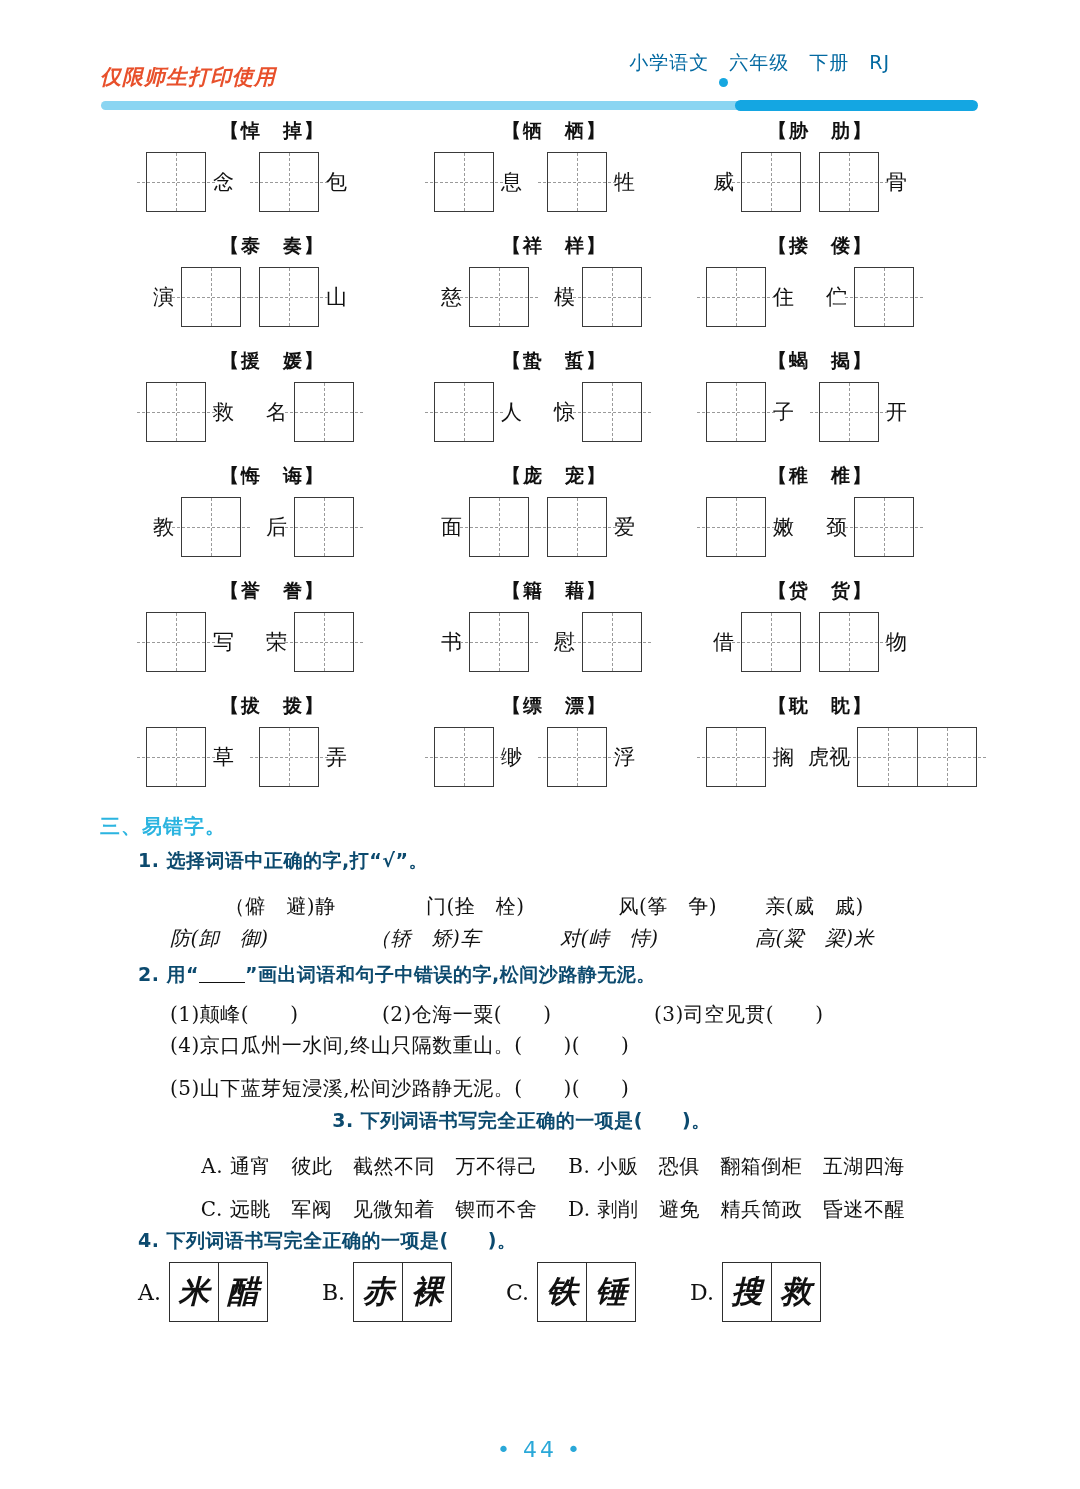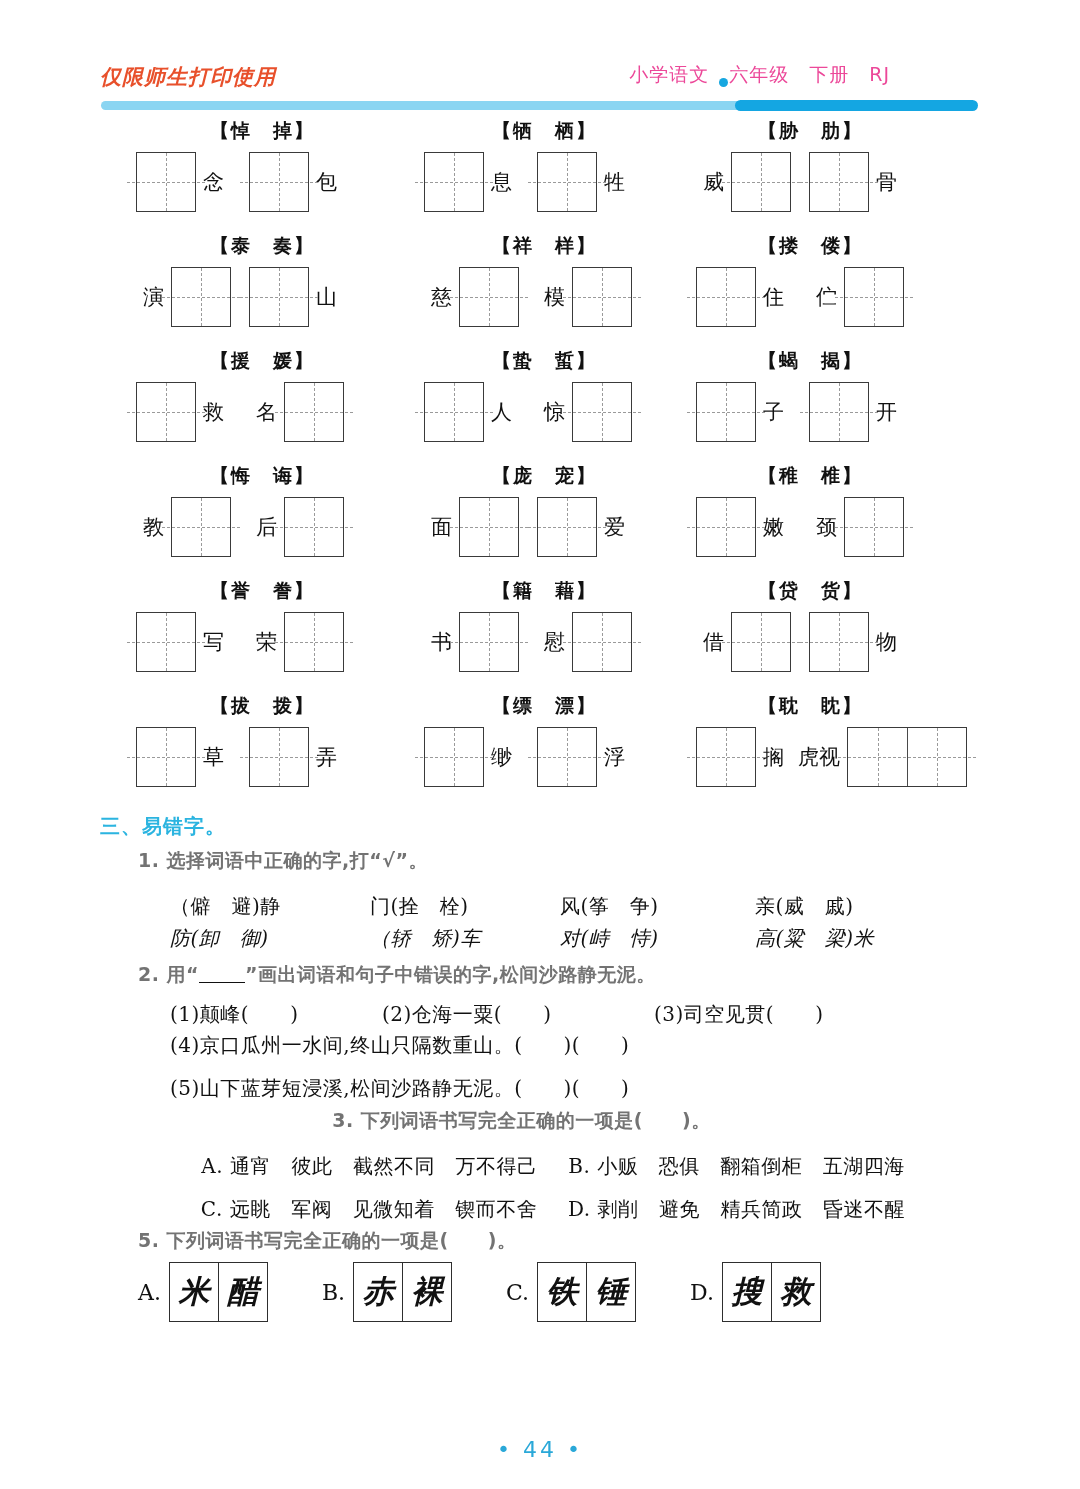--- a/index.html
+++ b/index.html
@@ -12,39 +12,39 @@
 
   
   .header{position:absolute;left:0;top:0;width:996px;height:112px;}
   .hdr-left{
     position:absolute;left:100px;top:63px;
     font-family:"DejaVu Sans","Liberation Sans",sans-serif;
     font-weight:bold;font-size:21px;color:#e8502b;letter-spacing:1px;
     font-style:italic;
   }
   .hdr-right{
-    position:absolute;right:106px;top:62px;
+    position:absolute;right:106px;top:50px;
     font-family:"DejaVu Sans","Liberation Sans",sans-serif;
-    font-size:19px;color:#ec4899;letter-spacing:1px;white-space:nowrap;
+    font-size:19px;color:#0369a1;letter-spacing:1px;white-space:nowrap;
   }
   .hdr-dot{
     position:absolute;right:268px;top:78px;width:9px;height:9px;
     border-radius:50%;background:#16a7e0;
   }
   .bar-left{
     position:absolute;left:101px;top:101px;width:640px;height:9px;
     border-radius:5px;background:#8ad5f2;
   }
   .bar-right{
     position:absolute;left:735px;top:100px;width:243px;height:11px;
     border-radius:6px;background:#14a6e2;
   }
 
   
-  .grid-sec{position:absolute;left:6px;top:118px;width:884px;text-align:right;}
+  .grid-sec{position:absolute;left:16px;top:118px;width:884px;text-align:right;}
   .grp-row{position:relative;height:115px;}
   .grp{position:absolute;top:0;}
   .grp.c1{left:130px;}
   .grp.c2{left:418px;}
   .grp.c3{left:690px;}
   .grp-title{
     position:absolute;top:0;left:0;white-space:nowrap;
     font-family:"DejaVu Serif","Liberation Serif",serif;
     font-weight:bold;font-size:19px;letter-spacing:2px;color:#111;
   }
@@ -87,21 +87,21 @@
   .gap{width:18px;flex:0 0 auto;}
 
   
   .sec-head{
     position:absolute;left:100px;top:813px;
     font-family:"DejaVu Sans","Liberation Sans",sans-serif;
     font-weight:bold;font-size:20px;color:#2bb4e0;letter-spacing:1px;
   }
   .q{position:absolute;left:138px;font-family:"DejaVu Sans","Liberation Sans",sans-serif;}
   .q-title{
-    font-weight:bold;font-size:19px;color:#737373;white-space:nowrap;
+    font-weight:bold;font-size:19px;color:#0c4a6e;white-space:nowrap;
     letter-spacing:.5px;
   }
   .q-title .blank-u{
     display:inline-block;width:46px;border-bottom:1.6px solid #111;
     vertical-align:-2px;
   }
   .body-line{
     font-family:"DejaVu Serif","Liberation Serif",serif;
     font-size:20px;color:#111;white-space:nowrap;letter-spacing:.5px;
   }
@@ -337,21 +337,21 @@
             </div>
           </div>
         </div>
       </div>
     </div>
 
   <div class="sec-head">三、易错字。</div>
 
   <div class="q" style="top:848px;">
     <div class="q-title">1. 选择词语中正确的字,打“√”。</div>
-    <div class="body-line indent" style="margin-top:19px;">
+    <div class="body-line indent" style="margin-top:19px;text-align:center;">
       <span style="display:inline-block;width:200px;">（僻　避)静</span><span style="display:inline-block;width:190px;">门(拴　栓)</span><span style="display:inline-block;width:195px;">风(筝　争)</span><span>亲(威　戚)</span>
     </div>
     <div class="body-line indent" style="margin-top:5px;font-style:italic;">
       <span style="display:inline-block;width:200px;">防(卸　御)</span><span style="display:inline-block;width:190px;">（轿　矫)车</span><span style="display:inline-block;width:195px;">对(峙　恃)</span><span>高(粱　梁)米</span>
     </div>
   </div>
 
   <div class="q" style="top:962px;">
     <div class="q-title">
       <span>2. 用“</span><span class="blank-u"></span><span>”画出词语和句子中错误的字,松间沙路静无泥。</span>
@@ -367,21 +367,21 @@
     <div class="q-title">3. 下列词语书写完全正确的一项是(　　)。</div>
     <div class="body-line indent" style="margin-top:19px;">
       <span style="display:inline-block;width:398px;">A. 通宵　彼此　截然不同　万不得己</span><span>B. 小贩　恐俱　翻箱倒柜　五湖四海</span>
     </div>
     <div class="body-line indent" style="margin-top:16px;">
       <span style="display:inline-block;width:398px;">C. 远眺　军阀　见微知着　锲而不舍</span><span>D. 剥削　避免　精兵简政　昏迷不醒</span>
     </div>
   </div>
 
   <div class="q" style="top:1228px;">
-    <div class="q-title">5. 下列词语书写完全正确的一项是(　　)。</div>
+    <div class="q-title">4. 下列词语书写完全正确的一项是(　　)。</div>
   </div>
   <div class="q4row" id="q4row">
       <div class="q4item">
         <span class="q4letter">A.</span>
         <div class="q4box">
           <div class="q4ch">米</div>
           <div class="q4ch">醋</div>
         </div>
       </div>
       <div class="q4item">

